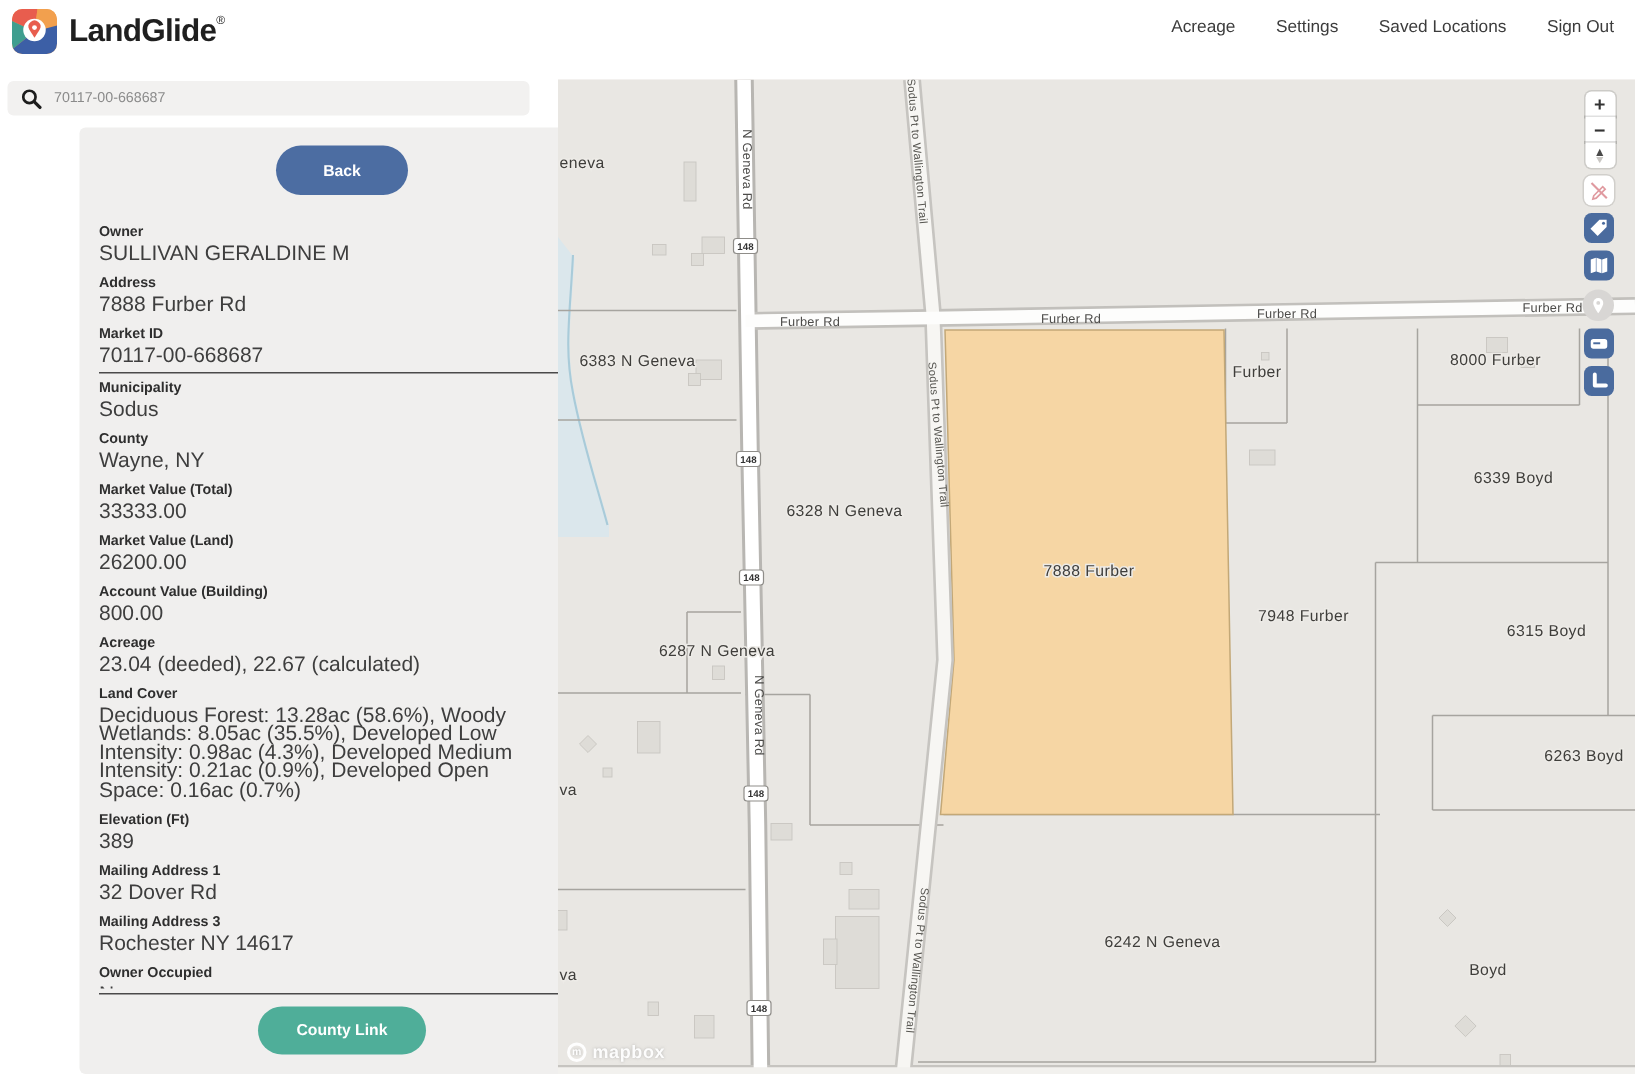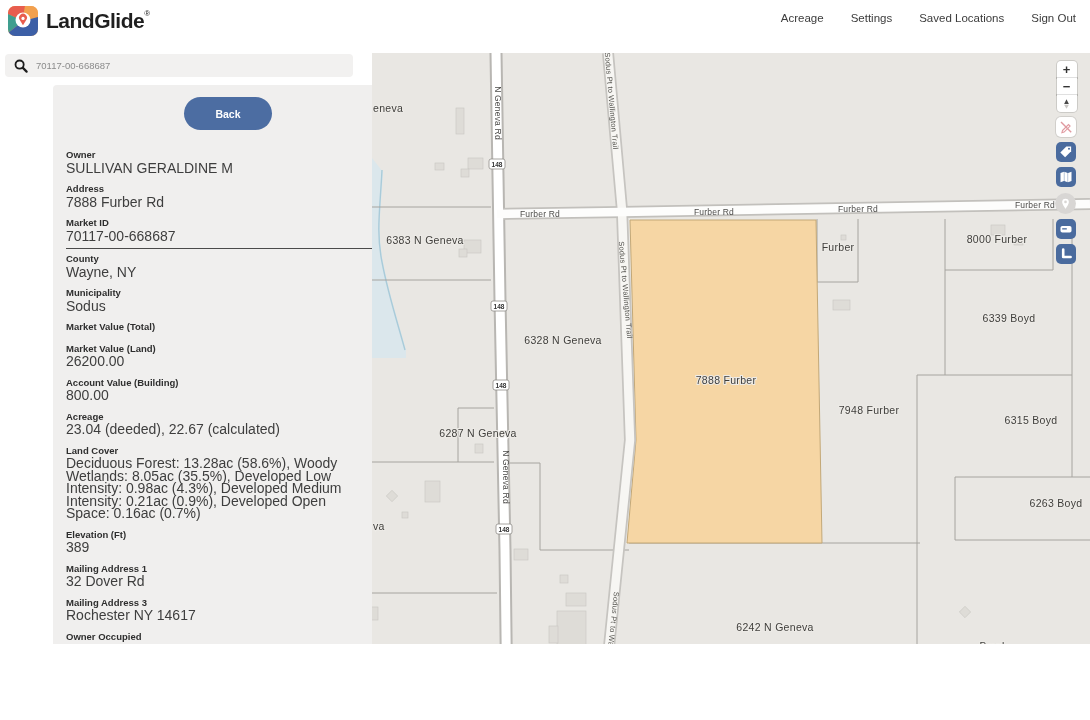--- a/index.html
+++ b/index.html
@@ -1,16 +1,16 @@
 <!DOCTYPE html>
 <html><head>
 <meta charset="utf-8">
 <style>
   html,body{margin:0;padding:0;background:#fff;}
-  .page{position:relative;width:1090px;height:644px;overflow:hidden;
+  .page{position:relative;width:1090px;height:720px;overflow:hidden;
         font-family:"Liberation Sans",sans-serif;background:#fff;}
 
   
   .header{position:absolute;top:0;left:0;width:1090px;height:50px;background:#fff;}
   .logo{position:absolute;top:6px;left:8px;width:30px;height:30px;}
   .brand{position:absolute;top:9px;left:46px;font-size:21px;font-weight:bold;
          color:#1f1f1f;letter-spacing:-0.5px;}
   .brand sup{font-size:8px;font-weight:normal;vertical-align:top;}
   .nav{position:absolute;top:12px;right:14px;display:flex;gap:27px;}
   .nav .nav-item{font-size:11.5px;color:#3c3c3c;cursor:pointer;white-space:nowrap;}
@@ -135,29 +135,30 @@
         <div class="field">
           <div class="flabel">Market ID</div>
           <div class="fvalue">70117-00-668687</div>
         </div>
       </div>
 
     <div class="divider div-top"></div>
 
     <div class="scroll-area">
         <div class="field">
+          <div class="flabel">Municipality</div>
+          <div class="fvalue">Sodus</div>
+        </div>
+        <div class="field">
           <div class="flabel">County</div>
           <div class="fvalue">Wayne, NY</div>
         </div>
         <div class="field">
-          <div class="flabel">Municipality</div>
-          <div class="fvalue">Sodus</div>
-        </div>
-        <div class="field">
           <div class="flabel">Market Value (Total)</div>
+          <div class="fvalue">33333.00</div>
         </div>
         <div class="field">
           <div class="flabel">Market Value (Land)</div>
           <div class="fvalue">26200.00</div>
         </div>
         <div class="field">
           <div class="flabel">Account Value (Building)</div>
           <div class="fvalue">800.00</div>
         </div>
         <div class="field">

